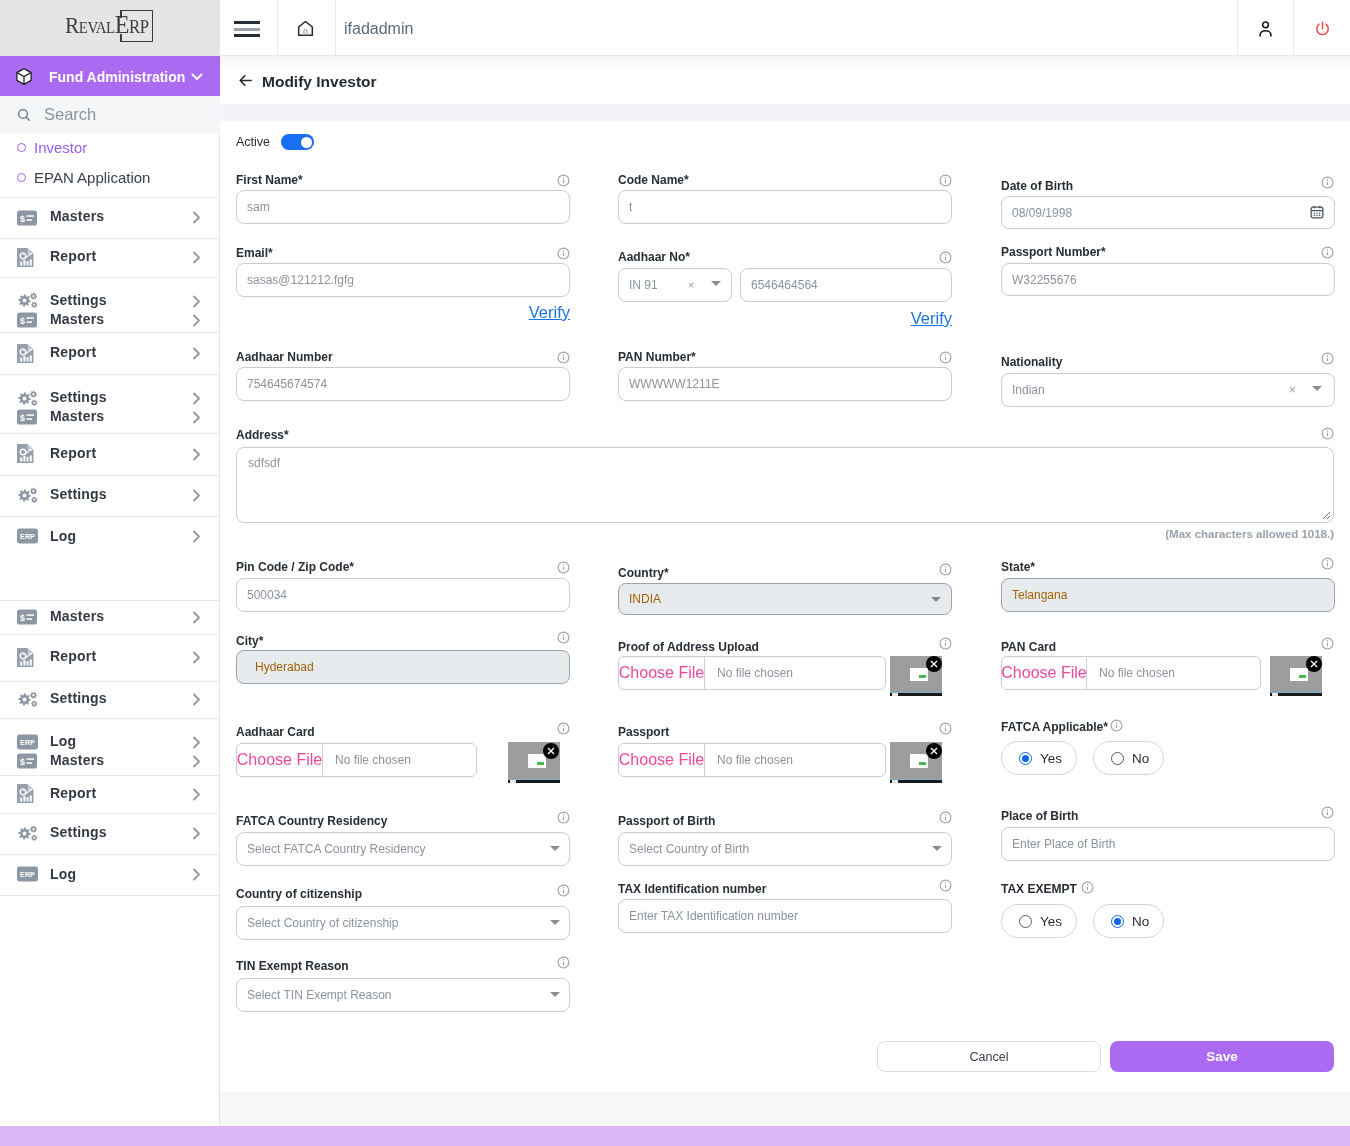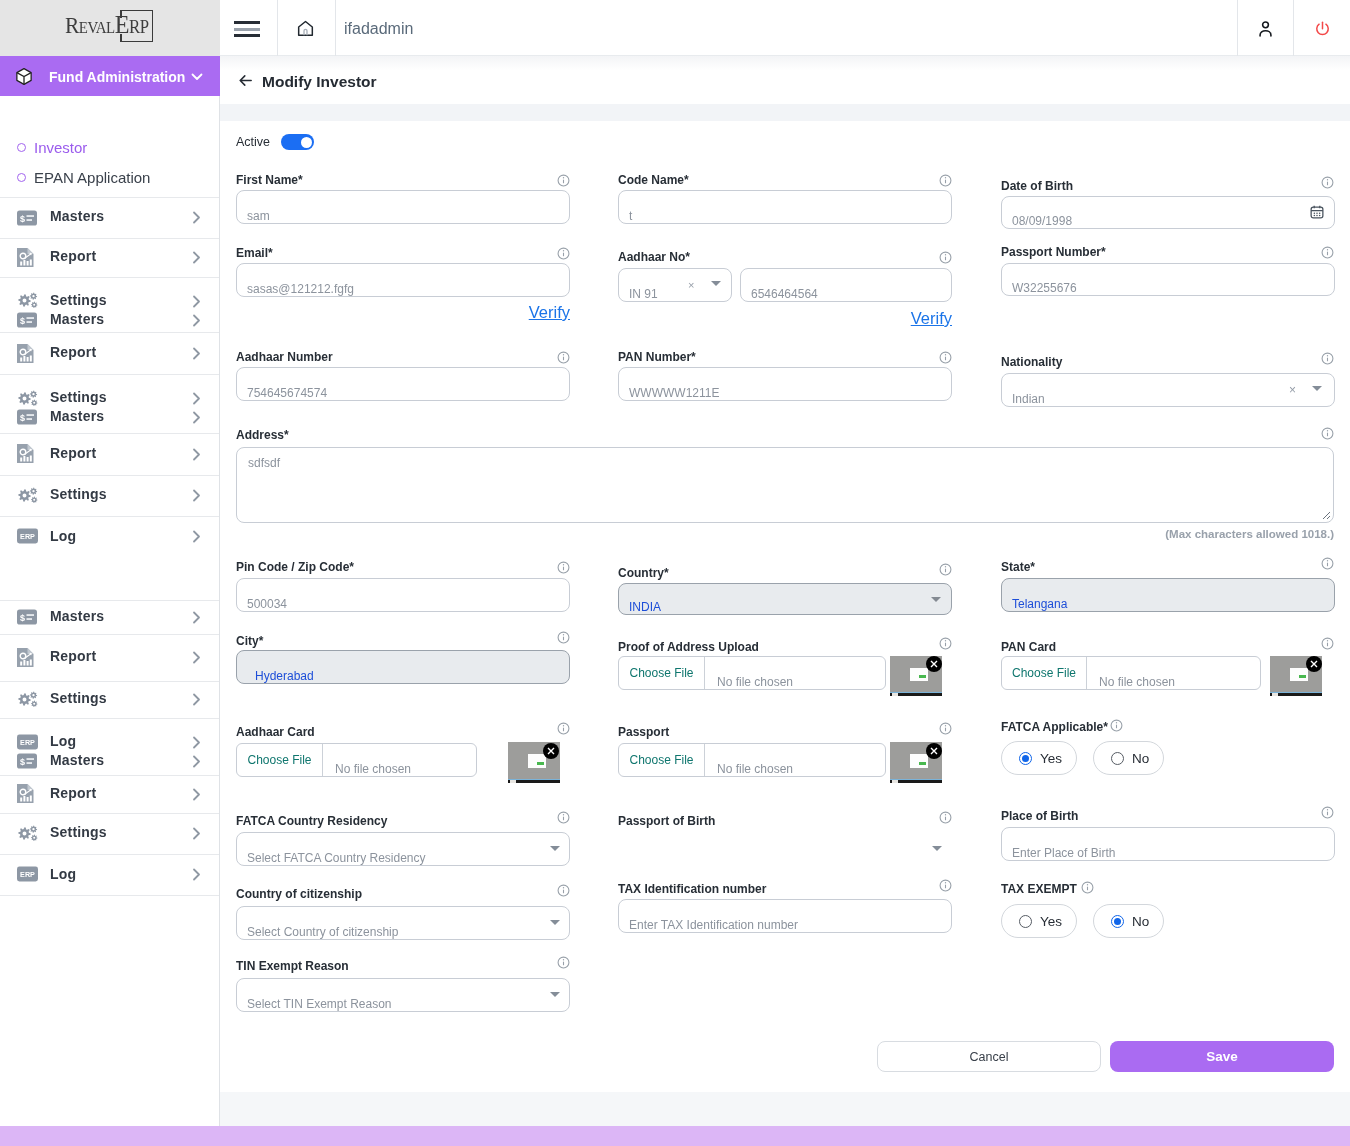--- a/index.html
+++ b/index.html
@@ -1,20 +1,20 @@
 <!DOCTYPE html>
 <html><head><meta charset="utf-8"><style>
 * { margin:0; padding:0; }
 body { font-family:"Liberation Sans",sans-serif; }
 #app { position:relative; width:1350px; height:1146px; background:#fff; overflow:hidden; }
 .lbl { position:absolute; font-size:12px; line-height:14px; font-weight:700; color:#272e36; white-space:nowrap; }
-.inp { position:absolute; box-sizing:border-box; border:1.2px solid #c8cdd5; border-radius:8px; background:#fff; display:flex; align-items:flex-end; font-size:12px; color:#8c939d; white-space:nowrap; overflow:hidden; }
-.inp.dis { background:#e8ebee; border-color:#9aa2ab; color:#1d4ed8; }
+.inp { position:absolute; box-sizing:border-box; border:1.2px solid #c8cdd5; border-radius:8px; background:#fff; display:flex; align-items:center; font-size:12px; color:#8c939d; white-space:nowrap; overflow:hidden; }
+.inp.dis { background:#e8ebee; border-color:#9aa2ab; color:#a16207; }
 .inp.cf { border-radius:6px; color:#8c939d; }
-.cfseg { height:100%; border-right:1.2px solid #ccd1d8; display:flex; align-items:center; justify-content:center; font-size:12px; color:#0f766e; flex:none; }
+.cfseg { height:100%; border-right:1.2px solid #ccd1d8; display:flex; align-items:center; justify-content:center; font-size:16px; color:#ec4899; flex:none; }
 .vline { position:absolute; top:0; width:1px; height:56px; background:#e3e6ea; }
 </style></head>
 <body>
 <div id="app">
 
   <div style="position:absolute;left:220px;top:0;width:1130px;height:56px;background:#fff;border-bottom:1px solid #e8ebee;box-sizing:border-box"></div>
   <div style="position:absolute;left:234px;top:21px;width:26px;height:3px;background:#272d35"></div>
   <div style="position:absolute;left:234px;top:27.5px;width:26px;height:3px;background:#99a1ab"></div>
   <div style="position:absolute;left:234px;top:34px;width:26px;height:3px;background:#272d35"></div>
   <div class="vline" style="left:277px"></div>
@@ -306,20 +306,23 @@
 <div class="inp" style="left:236px;top:832px;width:334px;height:34px">
       <span style="padding-left:10px">Select FATCA Country Residency</span>
     </div>
 <div style="position:absolute;left:550px;top:845.5px;width:0;height:0;border-left:5px solid transparent;border-right:5px solid transparent;border-top:5.5px solid #848d98"></div>
 <div class="lbl" style="left:618px;top:814px">Passport of Birth</div>
 <svg style="position:absolute;left:938.5px;top:810.5px" width="13" height="13" viewBox="0 0 24 24" fill="none">
       <circle cx="12" cy="12" r="10" stroke="#98a0a9" stroke-width="2"></circle>
       <path d="M12 10.5 v6.5" stroke="#98a0a9" stroke-width="2"></path>
       <circle cx="12" cy="7" r="1.3" fill="#98a0a9"></circle>
     </svg>
+<div class="inp" style="left:618px;top:832px;width:334px;height:34px">
+      <span style="padding-left:10px">Select Country of Birth</span>
+    </div>
 <div style="position:absolute;left:932px;top:845.5px;width:0;height:0;border-left:5px solid transparent;border-right:5px solid transparent;border-top:5.5px solid #848d98"></div>
 <div class="lbl" style="left:1001px;top:809px">Place of Birth</div>
 <svg style="position:absolute;left:1320.5px;top:805.5px" width="13" height="13" viewBox="0 0 24 24" fill="none">
       <circle cx="12" cy="12" r="10" stroke="#98a0a9" stroke-width="2"></circle>
       <path d="M12 10.5 v6.5" stroke="#98a0a9" stroke-width="2"></path>
       <circle cx="12" cy="7" r="1.3" fill="#98a0a9"></circle>
     </svg>
 <div class="inp" style="left:1001px;top:827px;width:334px;height:34px">
       <span style="padding-left:10px">Enter Place of Birth</span>
     </div>
@@ -385,20 +388,27 @@
       <svg style="position:absolute;left:15px;top:11px" width="18" height="19" viewBox="0 0 24 24">
           <path d="M12 1.5 L21.5 6.8 V17.2 L12 22.5 L2.5 17.2 V6.8 Z" fill="#fff" stroke="#222" stroke-width="1.7" stroke-linejoin="round"></path>
           <path d="M2.5 6.8 L12 12 L21.5 6.8 M12 12 V22.5" stroke="#222" stroke-width="1.7" fill="none"></path>
         </svg>
       <div style="position:absolute;left:49px;top:12.5px;font-size:14px;font-weight:700;color:#fff">Fund Administration</div>
       <svg style="position:absolute;left:190px;top:14px" width="14" height="14" viewBox="0 0 14 14" fill="none">
           <path d="M2.5 4.5 l4.5 4.5 4.5-4.5" stroke="#fff" stroke-width="1.8" stroke-linecap="round" stroke-linejoin="round"></path>
         </svg>
     </div>
 
+    <div style="position:absolute;left:0;top:96px;width:220px;height:38px;background:#f4f6f8">
+      <svg style="position:absolute;left:16px;top:11px" width="16" height="16" viewBox="0 0 24 24" fill="none" stroke="#68727e" stroke-width="2">
+          <circle cx="10.5" cy="10.5" r="6.5"></circle>
+          <path d="M15.3 15.3 L20 20" stroke-linecap="round"></path>
+        </svg>
+      <div style="position:absolute;left:44px;top:9px;font-size:16.5px;color:#8b939e">Search</div>
+    </div>
 
     <div style="position:absolute;left:17px;top:142.5px;width:9px;height:9px;border-radius:50%;border:1.8px solid #a264ef;box-sizing:border-box"></div>
     <div style="position:absolute;left:34px;top:139px;font-size:15px;color:#9b5ced">Investor</div>
     <div style="position:absolute;left:17px;top:172.5px;width:9px;height:9px;border-radius:50%;border:1.8px solid #a264ef;box-sizing:border-box"></div>
     <div style="position:absolute;left:34px;top:169px;font-size:15px;color:#3a414b">EPAN Application</div>
     <div style="position:absolute;left:0;top:197px;width:219px;height:1px;background:#e7e9ec"></div>
 <div style="position:absolute;left:17px;top:210px;line-height:0"><svg width="20" height="16" viewBox="0 0 20 16">
           <rect x="0" y="0.5" width="20" height="15" rx="2.6" fill="#8d97a4"></rect>
           <text x="3" y="11.6" font-family="Liberation Sans" font-size="9" font-weight="bold" fill="#fff">$</text>
           <rect x="9.5" y="5.2" width="7.5" height="1.7" fill="#eef1f4"></rect>

